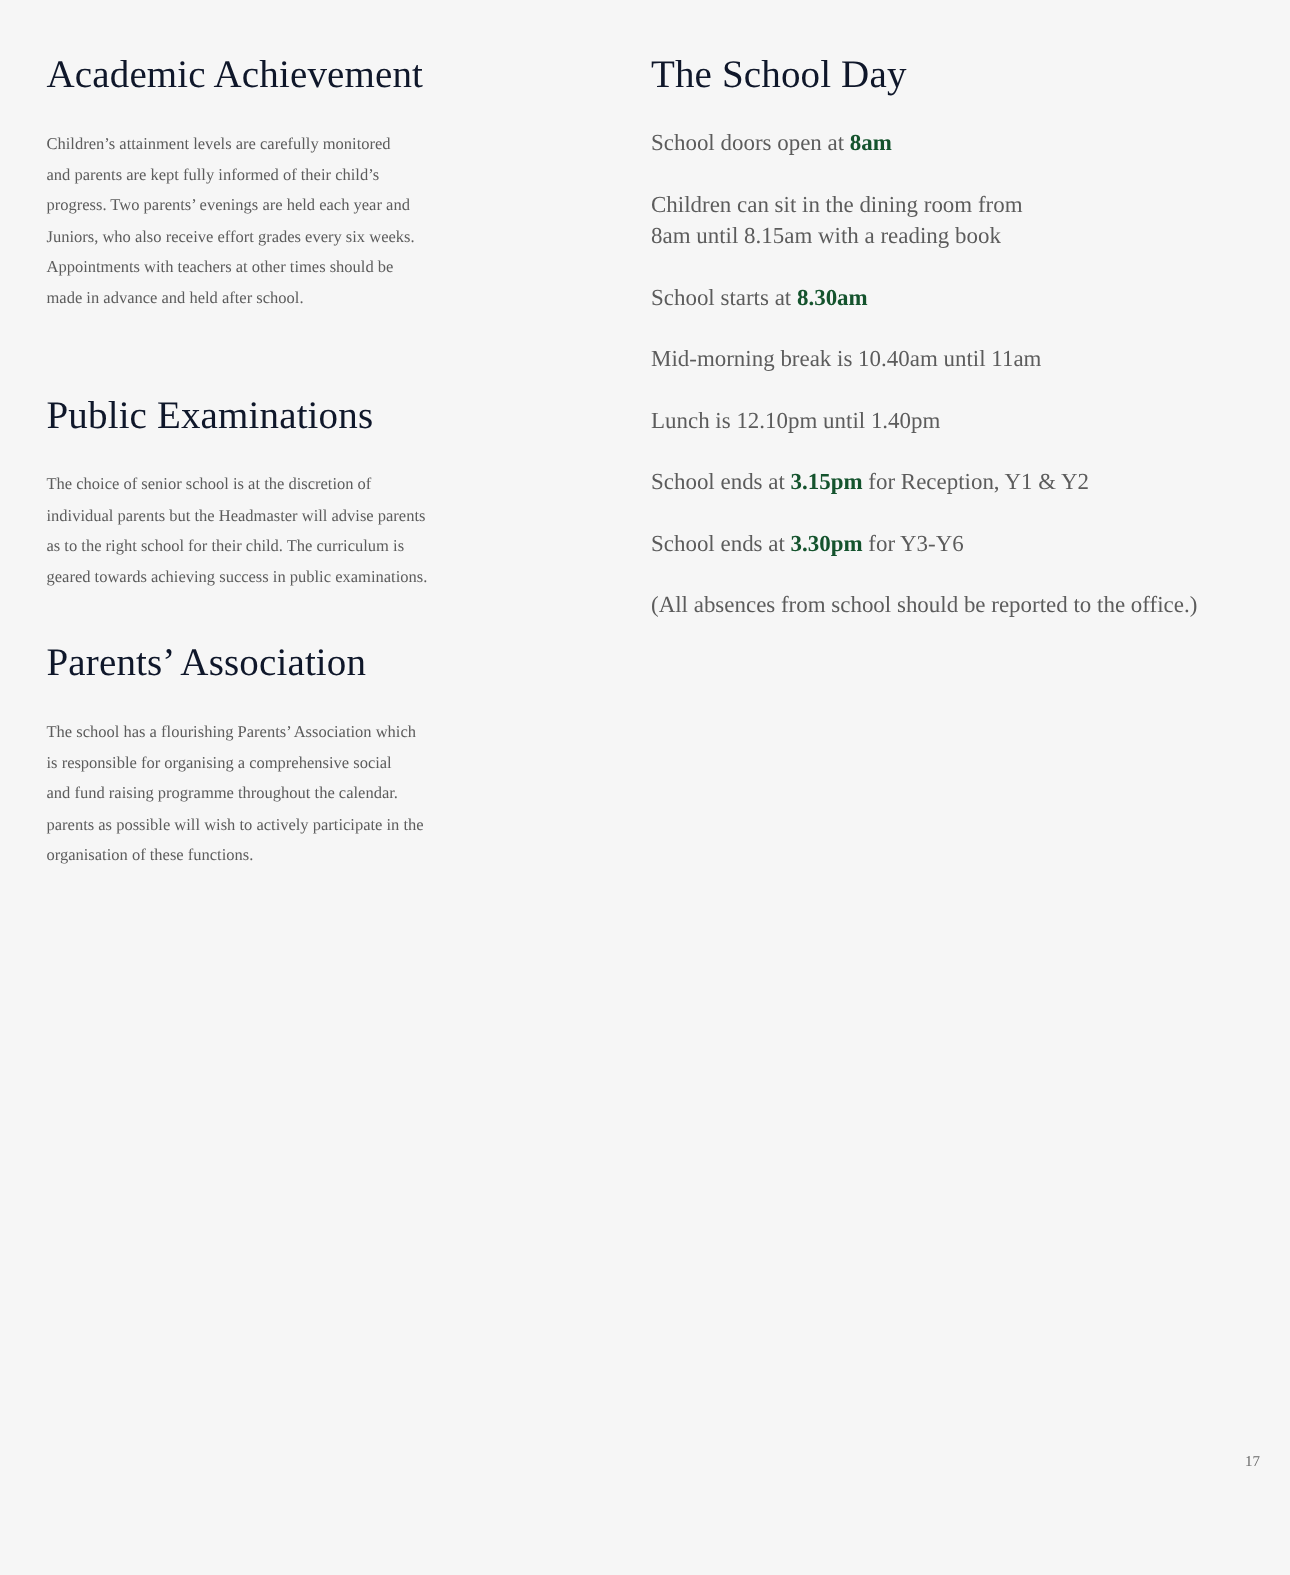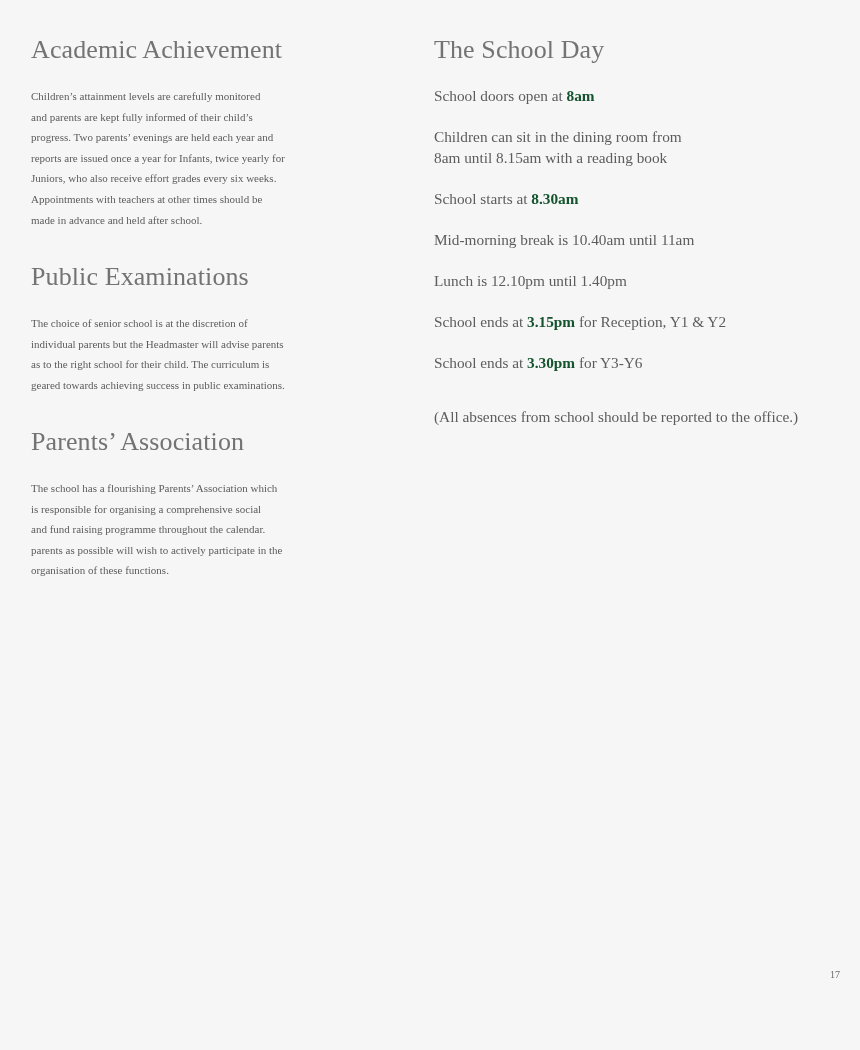--- a/index.html
+++ b/index.html
@@ -21,21 +21,21 @@
     }
     .col-left {
       left: 31px;
       width: 380px;
     }
     .col-right {
       left: 434px;
       width: 400px;
     }
     .heading {
-      color: #737373;
+      color: #0f172a;
       font-size: 26px;
       font-weight: normal;
       margin: 0;
       line-height: 32px;
       letter-spacing: 0.1px;
     }
     .para {
       font-size: 11px;
       line-height: 20.6px;
       margin: 0;
@@ -80,21 +80,20 @@
 <body>
 
 <div class="col col-left">
 
   <div class="section" style="top:34px;">
     <h2 class="heading" style="top:0;">Academic Achievement</h2>
     <div class="para" style="top:52px;">
       <div>Children’s attainment levels are carefully monitored</div>
       <div>and parents are kept fully informed of their child’s</div>
       <div>progress. Two parents’ evenings are held each year and</div>
-      <div>reports are issued once a year for Infants, twice yearly for</div>
       <div>Juniors, who also receive effort grades every six weeks.</div>
       <div>Appointments with teachers at other times should be</div>
       <div>made in advance and held after school.</div>
     </div>
   </div>
 
   <div class="section" style="top:261px;">
     <h2 class="heading" style="top:0;">Public Examinations</h2>
     <div class="para" style="top:52px;">
       <div>The choice of senior school is at the discretion of</div>
@@ -144,19 +143,19 @@
     </div>
 
     <div class="day-line" style="top:278px;">
       <span>School ends at </span><b>3.15pm</b><span> for Reception, Y1 &amp; Y2</span>
     </div>
 
     <div class="day-line" style="top:319px;">
       <span>School ends at </span><b>3.30pm</b><span> for Y3-Y6</span>
     </div>
 
-    <div class="day-line" style="top:360px;margin-top:13px;">
+    <div class="day-line" style="top:360px;">
       <span>(All absences from school should be reported to the office.)</span>
     </div>
   </div>
 </div>
 
 <div class="page-number">17</div>
 
 </body></html>

